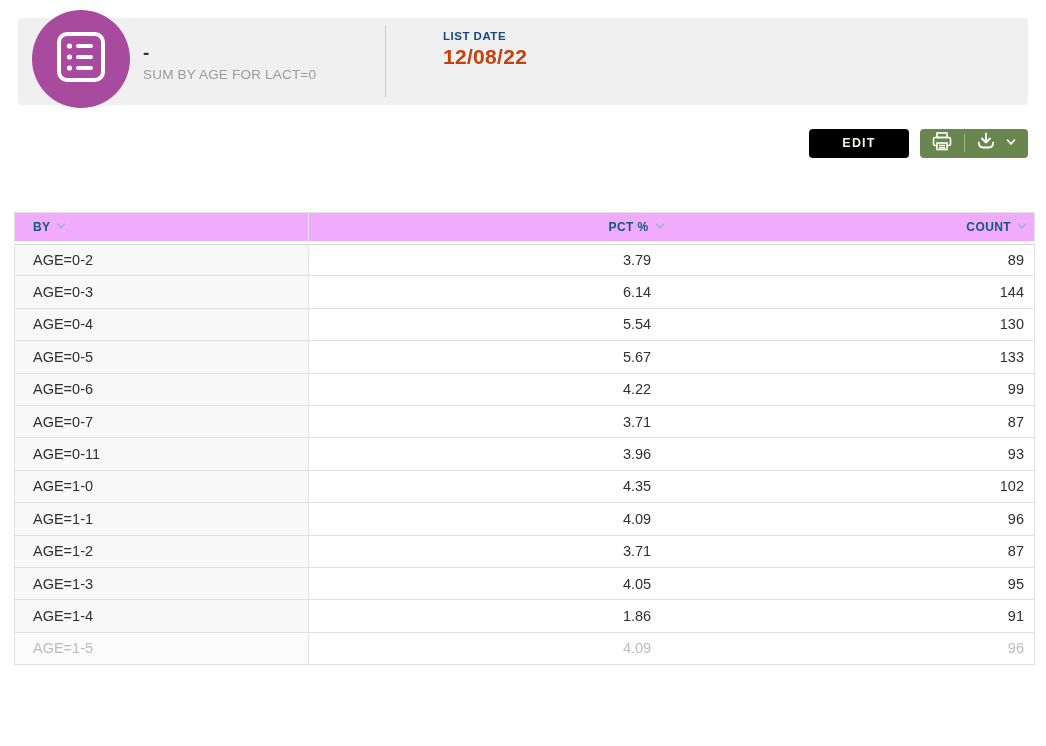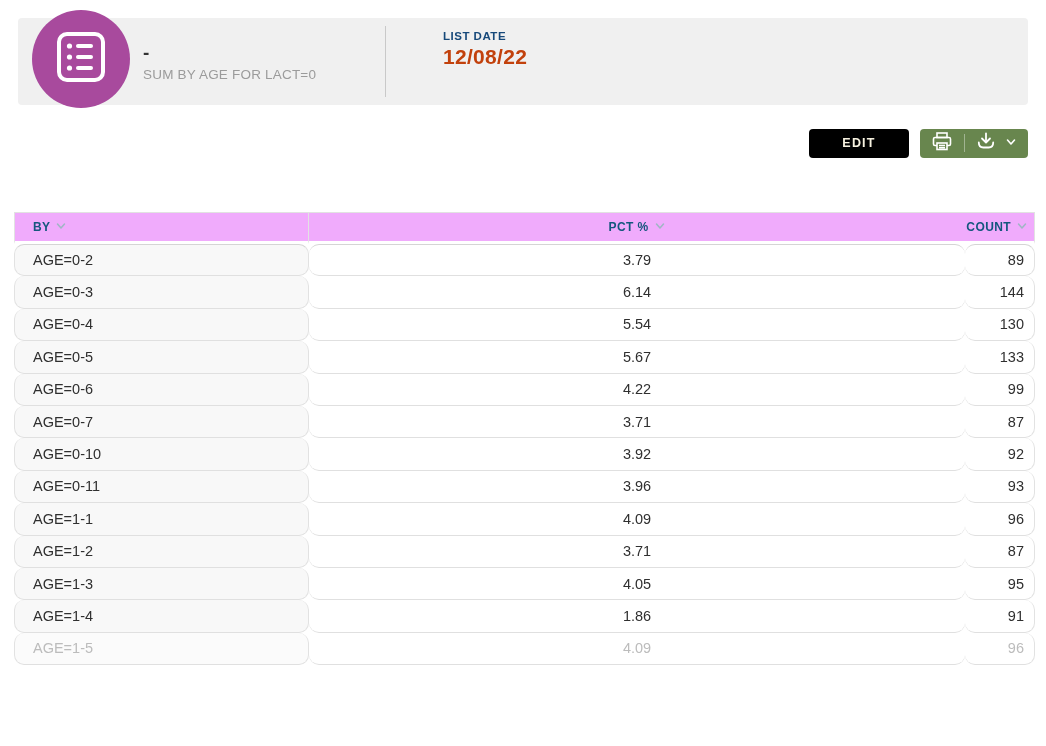--- a/index.html
+++ b/index.html
@@ -40,21 +40,21 @@
   .data-table col.c-pct { width: 656px; }
   .data-table col.c-count { width: 70px; }
   .data-table th { height: 32px; background: #f0abfc; font-size: 12px; font-weight: bold;
     color: #14577d; letter-spacing: 0.4px; border-top: 1px solid #e2e2e2;
     border-bottom: 3px solid #ffffff; white-space: nowrap; }
   .data-table th.col-by { text-align: left; padding-left: 18px;
     border-left: 1px solid #e2e2e2; border-right: 1px solid #e2e2e2; }
   .data-table th.col-pct { text-align: center; }
   .data-table th.col-count { text-align: right; padding-right: 6px; border-right: 1px solid #e2e2e2; }
   .data-table td { height: 32.4px; font-size: 14.5px; color: #2f2f2f;
-    border-bottom: 1px solid #e0e0e0; background: #fff; white-space: nowrap; overflow: hidden; border-radius: 10px; }
+    border-bottom: 1px solid #e0e0e0; background: #fff; white-space: nowrap; overflow: hidden; }
   .data-table tbody tr:first-child td { border-top: 1px solid #d5d5d5; }
   .data-table td.col-by { background: #f8f8f8; padding-left: 18px; text-align: left;
     border-left: 1px solid #e2e2e2; border-right: 1px solid #e2e2e2; }
   .data-table td.col-pct { text-align: center; }
   .data-table td.col-count { text-align: right; padding-right: 10px; border-right: 1px solid #e2e2e2; }
   .data-table tr.faded td { color: #bcbcbc; }
   .data-table tr.faded td.col-by { background: #fbfbfb; }
 
   .sort-chevron { display: inline-block; vertical-align: middle; margin-left: 5px; margin-top: -2px; }
 </style>
@@ -170,28 +170,28 @@
           <td class="col-by">AGE=0-6</td>
           <td class="col-pct">4.22</td>
           <td class="col-count">99</td>
         </tr>
         <tr>
           <td class="col-by">AGE=0-7</td>
           <td class="col-pct">3.71</td>
           <td class="col-count">87</td>
         </tr>
         <tr>
-          <td class="col-by">AGE=0-10</td>
-          <td class="col-pct">3.92</td>
-          <td class="col-count">92</td>
-        </tr>
-        <tr>
           <td class="col-by">AGE=0-11</td>
           <td class="col-pct">3.96</td>
           <td class="col-count">93</td>
+        </tr>
+        <tr>
+          <td class="col-by">AGE=1-0</td>
+          <td class="col-pct">4.35</td>
+          <td class="col-count">102</td>
         </tr>
         <tr>
           <td class="col-by">AGE=1-1</td>
           <td class="col-pct">4.09</td>
           <td class="col-count">96</td>
         </tr>
         <tr>
           <td class="col-by">AGE=1-2</td>
           <td class="col-pct">3.71</td>
           <td class="col-count">87</td>

